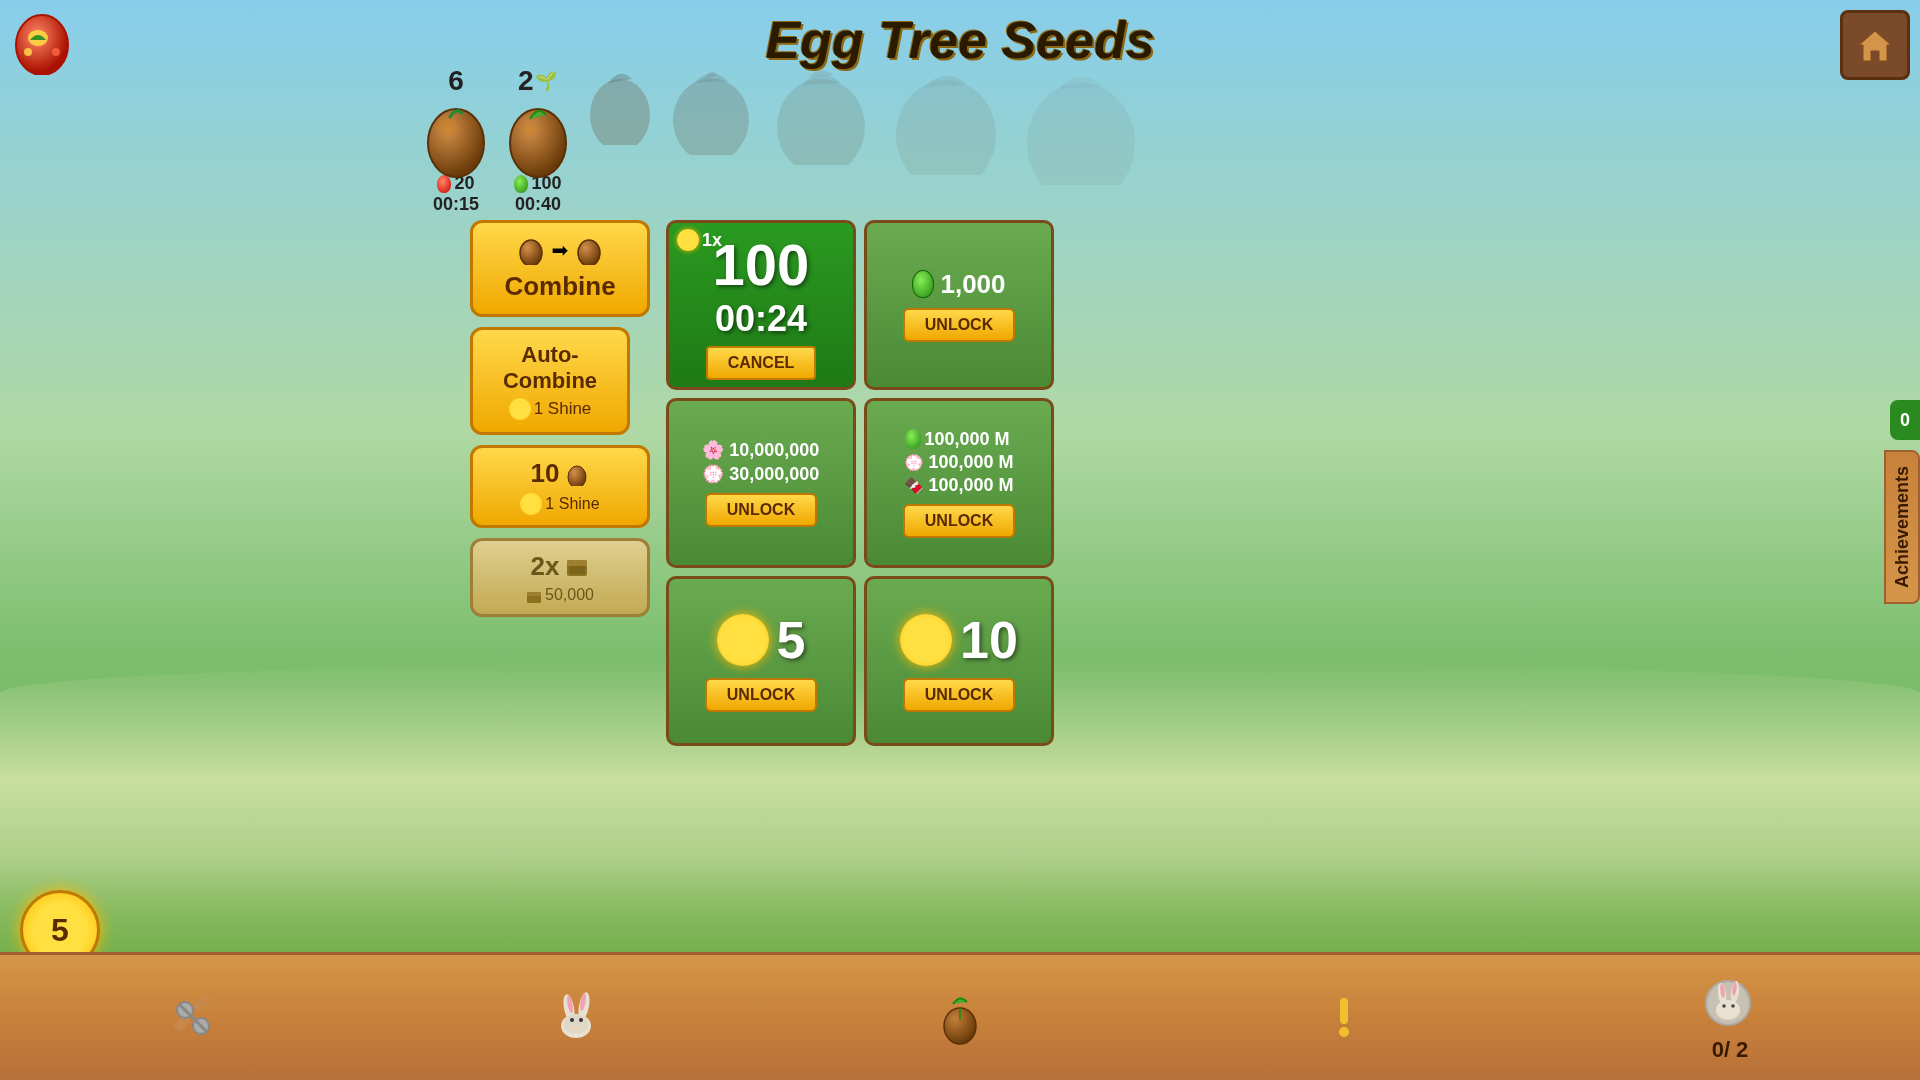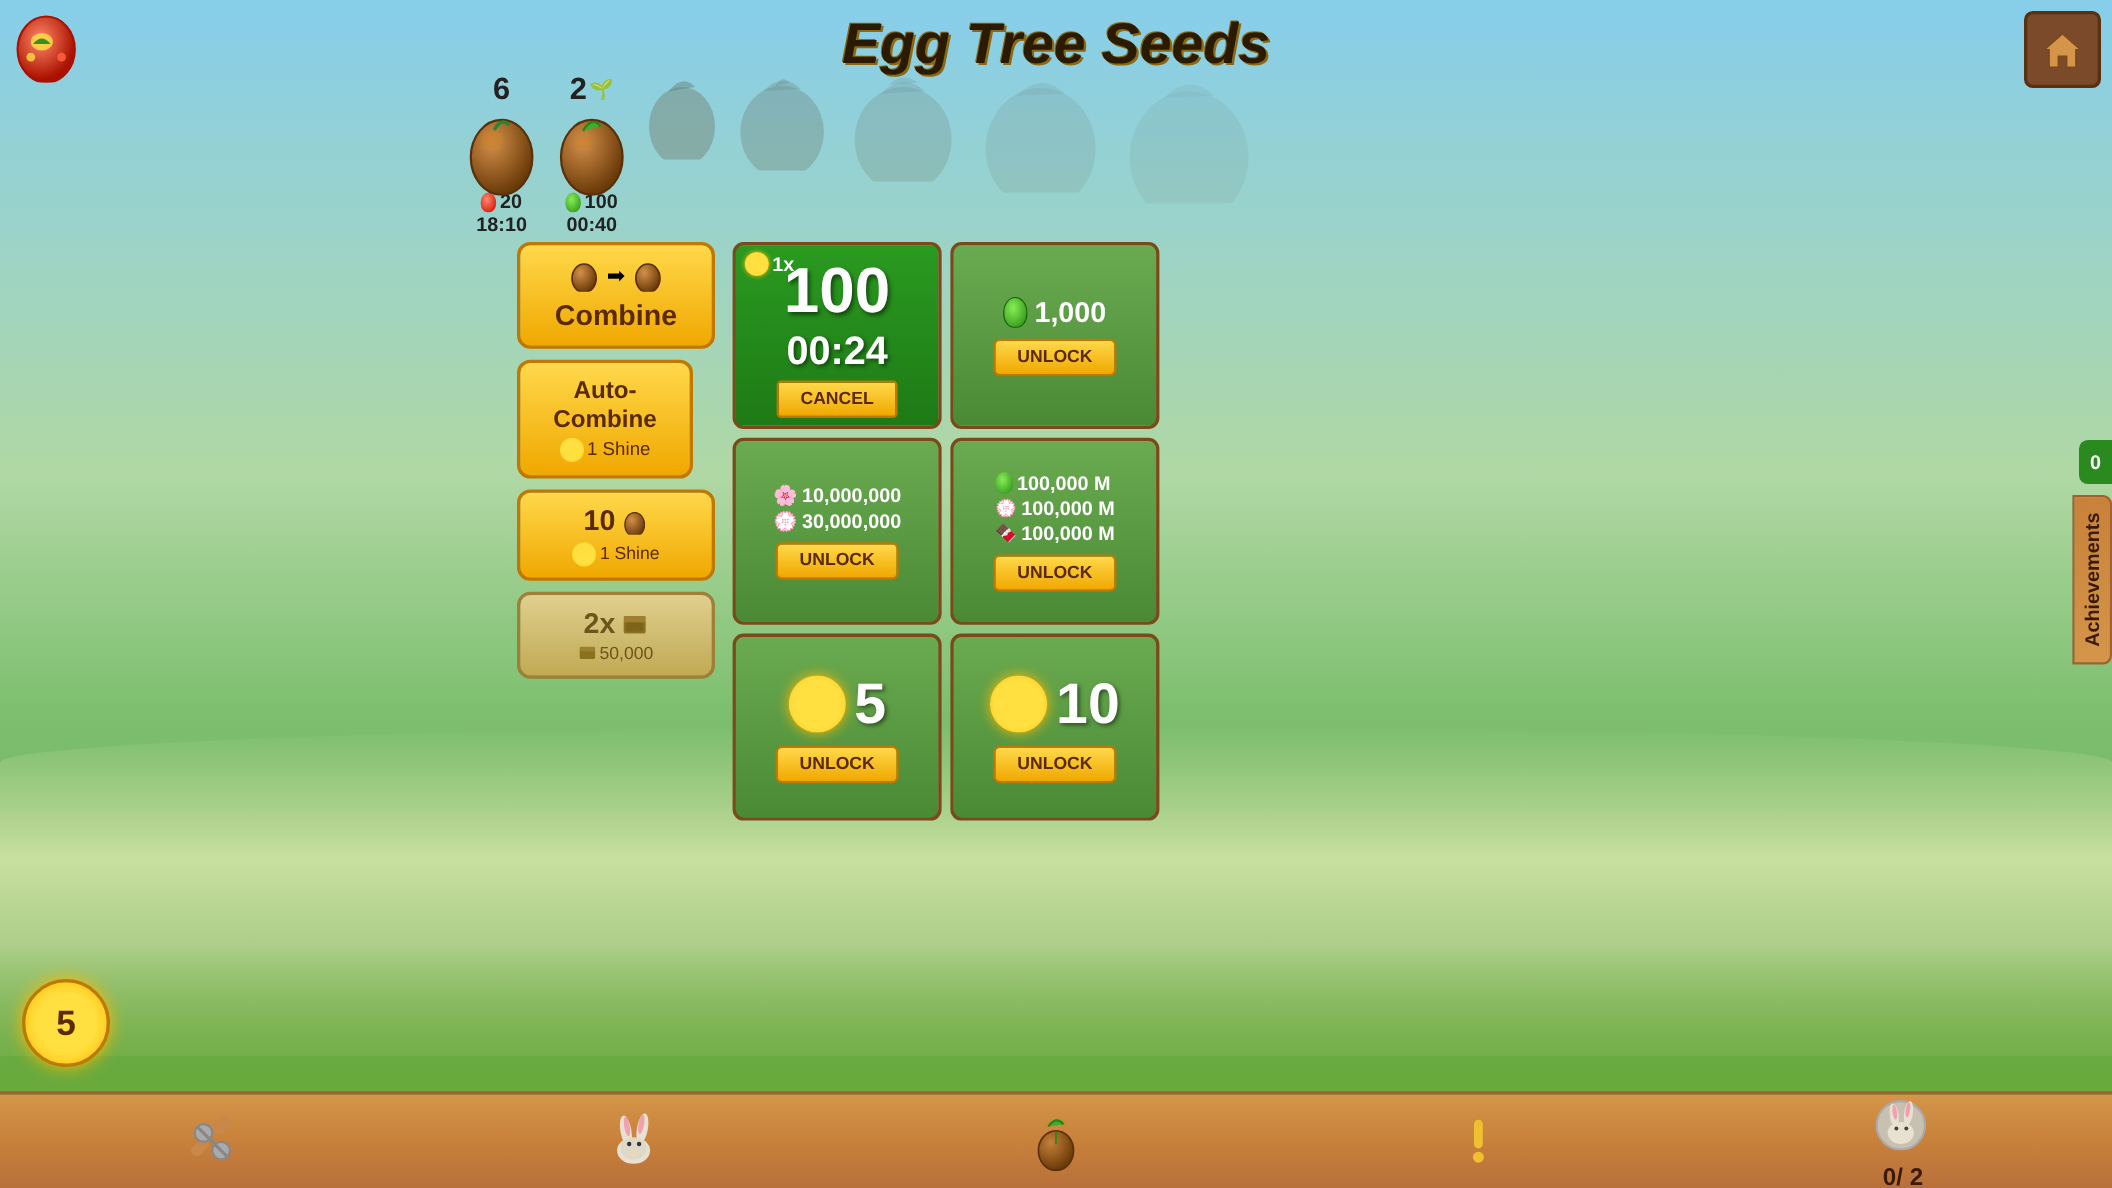--- a/index.html
+++ b/index.html
@@ -38,21 +38,21 @@
       position: absolute;
       top: 0; left: 0; right: 0;
       height: 350px;
       background: linear-gradient(180deg, #a8d8f0 0%, #c8e8f8 40%, #d8eecc 100%);
     }
 
     
     .bottom-bar {
       position: absolute;
       bottom: 0; left: 0; right: 0;
-      height: 88px;
+      height: 128px;
       background: linear-gradient(180deg, #d4954a 0%, #c8813a 50%, #b8703a 100%);
       display: flex;
       align-items: center;
       justify-content: space-around;
       border-top: 3px solid #a06030;
       z-index: 10;
     }
 
     
     .page-title {
@@ -264,21 +264,21 @@
       gap: 6px;
       font-size: 26px;
       font-weight: 900;
       color: #6a4a10;
     }
 
     .btn-2x .twox-cost {
       font-size: 16px;
       color: #6a4a10;
       display: flex;
-      align-items: flex-start;
+      align-items: flex-end;
       gap: 3px;
     }
 
     
     .right-grid {
       display: grid;
       grid-template-columns: repeat(2, 190px);
       grid-template-rows: repeat(3, 170px);
       gap: 8px;
     }
@@ -514,21 +514,21 @@
         </defs>
         <ellipse cx="28" cy="28" rx="10" ry="8" fill="#c8802a" opacity="0.6"></ellipse>
         <path d="M30 18 Q36 8 42 14" fill="none" stroke="#228833" stroke-width="3" stroke-linecap="round"></path>
       </svg>
     </div>
     <div class="seed-info">
       <div class="cost">
         <span style="display:inline-block;width:14px;height:18px;background:radial-gradient(ellipse at 40% 35%,#ff8866,#cc0000);border-radius:50% 50% 45% 45%;"></span>
         <span>20</span>
       </div>
-      <div>18:10</div>
+      <div>00:15</div>
     </div>
   </div>
 
   <div class="seed-item">
     <div style="display:flex;align-items:center;gap:2px;">
       <span class="seed-count">2</span>
       <span style="font-size:18px;color:#228822;font-weight:bold;">🌱</span>
     </div>
     <div class="seed-img">
       <svg viewBox="0 0 72 80" width="72" height="80">

